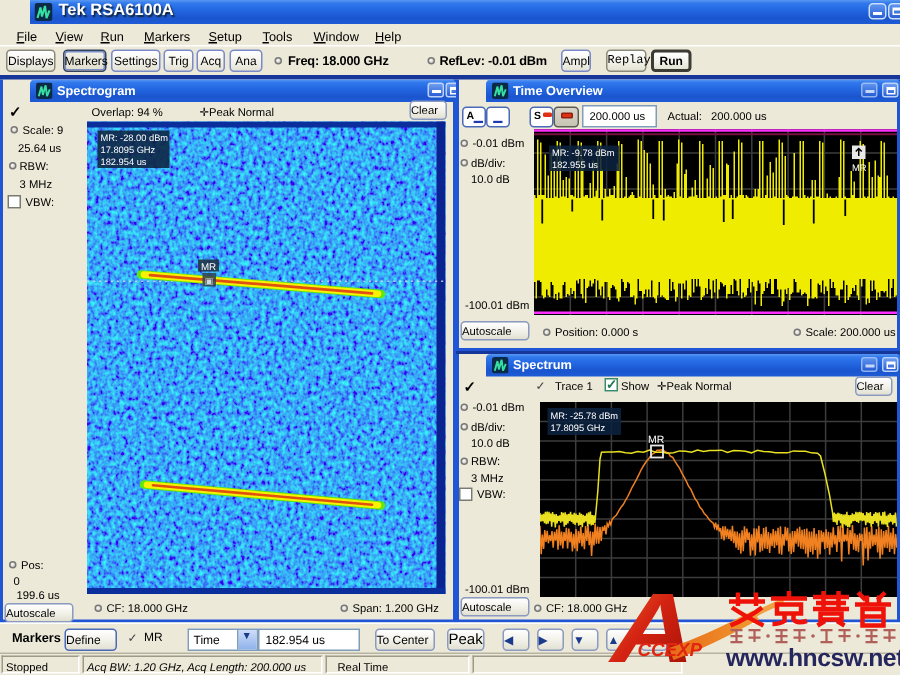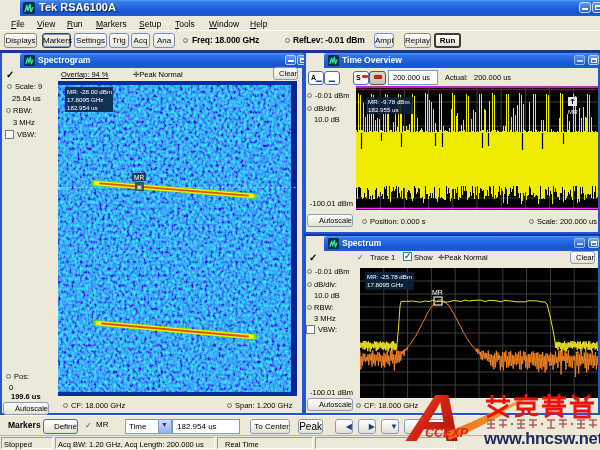--- a/index.html
+++ b/index.html
@@ -5,21 +5,21 @@
 body{font-family:"Liberation Sans",sans-serif;position:relative;background:#ECE9D8;}
 .abs{position:absolute;}
 .cap{background:linear-gradient(180deg,#5898F2 0%,#3078EC 14%,#2265E0 45%,#1A55CE 75%,#1E5BD4 100%);margin-left:20px;}
 .capTxt{color:#fff;font-weight:bold;text-shadow:1px 1px 1px #123;}
 .wbtn{position:absolute;width:12px;height:11px;border:1px solid #cfe0fa;border-radius:3px;background:linear-gradient(180deg,#5f95ee,#2a5fd4);}
 .wbtn.close{background:linear-gradient(180deg,#ee9071,#ca3c12);}
 .gmin{position:absolute;left:2px;bottom:2px;width:6px;height:2px;background:#fff;}
 .gmax{position:absolute;left:2px;top:2px;width:6px;height:5px;border:1px solid #fff;border-top-width:2px;}
 .gx{position:absolute;left:0;top:0;right:0;bottom:0;color:#fff;font-size:8px;line-height:10px;text-align:center;font-weight:bold;}
 .tbtn{position:absolute;height:15px;line-height:14px;border:1px solid #7a8ac8;border-radius:3px;background:linear-gradient(180deg,#ffffff,#f2f1e8 60%,#e3e1d2);font-size:8px;text-align:center;color:#000;}
-.sbtn{position:absolute;border:1px solid #8a9ac0;border-radius:3px;background:linear-gradient(180deg,#ffffff,#f0efe6 60%,#e2e0d1);font-size:7.5px;text-align:right;color:#000;}
+.sbtn{position:absolute;border:1px solid #8a9ac0;border-radius:3px;background:linear-gradient(180deg,#ffffff,#f0efe6 60%,#e2e0d1);font-size:7.5px;text-align:left;color:#000;}
 .lbl{position:absolute;font-size:7.5px;color:#000;white-space:nowrap;}
 .dot{position:absolute;width:5px;height:5px;border-radius:50%;border:1px solid #777;background:radial-gradient(circle at 40% 40%,#fff,#b9b5a5);}
 .cb{position:absolute;width:9px;height:9px;background:#fff;border:1px solid #7a7a6e;}
 .panel{position:absolute;border:2px solid #2056D6;border-top:none;background:#ECE9D8;}
 .ptitle{position:absolute;left:-2px;right:-2px;height:15px;border-radius:3px 3px 0 0;}
 .ptxt{position:absolute;top:2px;color:#fff;font-weight:bold;font-size:8.5px;}
 .pbtn{position:absolute;width:11px;height:10px;border:1px solid #bcd2f8;border-radius:2px;background:linear-gradient(180deg,#6f9ef0,#2a5fd4);top:2px;}
 .pbtn.close{background:linear-gradient(180deg,#ee9071,#ca3c12);}
 </style></head>
 <body>
@@ -57,21 +57,21 @@
   <div class="tbtn" style="left:42px;top:2px;width:29px;border:1px solid #35435e;box-shadow:0 0 0 1px #7a90c8 inset;background:linear-gradient(180deg,#f4f3ea,#e0ddcc);">Markers</div>
   <div class="tbtn" style="left:74px;top:2px;width:33px;">Settings</div>
   <div class="tbtn" style="left:109px;top:2px;width:20px;">Trig</div>
   <div class="tbtn" style="left:131px;top:2px;width:19px;">Acq</div>
   <div class="tbtn" style="left:153px;top:2px;width:22px;">Ana</div>
   <div class="dot" style="left:183px;top:7px;"></div>
   <div class="abs" style="left:192px;top:4px;font-size:8.5px;font-weight:bold;letter-spacing:-0.12px;">Freq: 18.000 GHz</div>
   <div class="dot" style="left:285px;top:7px;"></div>
   <div class="abs" style="left:293px;top:4px;font-size:8.5px;font-weight:bold;letter-spacing:-0.15px;">RefLev: -0.01 dBm</div>
   <div class="tbtn" style="left:374px;top:2px;width:20px;">Ampl</div>
-  <div class="tbtn" style="left:404px;top:2px;width:27px;border-color:#8a8a7a;">Replay</div>
+  <div class="tbtn" style="left:404px;top:2px;width:27px;border-color:#8a8a7a;font-family:Liberation Mono, monospace;">Replay</div>
   <div class="tbtn" style="left:434px;top:2px;width:27px;font-weight:bold;border:2px solid #3c3c34;line-height:12px;">Run</div>
 </div>
 
 <div class="abs" style="left:0;top:50px;width:600px;height:365px;background:#16369A;"></div>
 
 <div class="panel" style="left:0;top:53px;width:304px;height:362px;">
   <div class="ptitle cap">
     <svg class="abs" style="left:4px;top:2px" width="11" height="11" viewBox="0 0 12 12">
       <rect width="12" height="12" rx="2" fill="#0b2a48"></rect>
       <path d="M2 10 L4 3 L5 9 L7 2 L8 10 L10 5" stroke="#35e0a0" stroke-width="1.4" fill="none"></path>
@@ -82,36 +82,36 @@
       </div>
     <div class="pbtn" style="left:277px;">
         <span class="gmax"></span>
       </div>
     <div class="pbtn close" style="left:289px;">
         <span class="gx" style="line-height:9px;">✕</span>
       </div>
   </div>
 
   <div class="abs" style="left:4px;top:16px;font-size:10px;font-weight:bold;">✓</div>
-  <div class="lbl" style="left:59px;top:17px;text-decoration:underline;">Overlap: 94 %</div>
+  <div class="lbl" style="left:59px;top:17px;">Overlap: 94 %</div>
   <div class="lbl" style="left:131px;top:17px;">✛Peak Normal</div>
   <div class="sbtn" style="left:271px;top:14px;width:25px;height:13px;line-height:11px;">Clear</div>
 
   <div class="dot" style="left:5px;top:31px;"></div>
   <div class="lbl" style="left:13px;top:29px;">Scale: 9</div>
   <div class="lbl" style="left:10px;top:41px;">25.64 us</div>
   <div class="dot" style="left:4px;top:55px;"></div>
   <div class="lbl" style="left:11px;top:53px;">RBW:</div>
   <div class="lbl" style="left:11px;top:65px;">3 MHz</div>
   <div class="cb" style="left:3px;top:77px;"></div>
   <div class="lbl" style="left:15px;top:77px;">VBW:</div>
   <div class="dot" style="left:4px;top:321px;"></div>
   <div class="lbl" style="left:12px;top:319px;">Pos:</div>
   <div class="lbl" style="left:7px;top:330px;">0</div>
-  <div class="lbl" style="left:9px;top:339px;font-weight:bold;">199.6 us</div>
+  <div class="lbl" style="left:9px;top:339px;">199.6 us</div>
   <div class="sbtn" style="left:1px;top:349px;width:46px;height:13px;line-height:11px;">Autoscale</div>
 
   <div class="dot" style="left:61px;top:350px;"></div>
   <div class="lbl" style="left:69px;top:348px;">CF: 18.000 GHz</div>
   <div class="dot" style="left:225px;top:350px;"></div>
   <div class="lbl" style="left:233px;top:348px;">Span: 1.200 GHz</div>
 
   <svg class="abs" style="left:56px;top:28px;" width="239" height="315" viewBox="0 0 239 315">
     <defs>
       <filter id="nz" x="0" y="0" width="100%" height="100%">
@@ -327,21 +327,21 @@
   <div class="sbtn" style="left:404px;top:3px;width:18px;height:15px;line-height:14px;font-size:8px;color:#1a3a8c;">▲</div>
   <div class="sbtn" style="left:427px;top:3px;width:18px;height:15px;line-height:14px;font-size:8px;color:#1a3a8c;">▶</div>
 </div>
 
 <div class="abs" style="left:0;top:435px;width:600px;height:31px;background:#ECE9D8;border-top:1px solid #b8b4a2;">
   <div class="abs" style="left:1px;top:1px;width:52px;height:12px;border:1px solid;border-color:#9d9a88 #fff #fff #9d9a88;"></div>
   <div class="abs" style="left:55px;top:1px;width:160px;height:12px;border:1px solid;border-color:#9d9a88 #fff #fff #9d9a88;"></div>
   <div class="abs" style="left:217px;top:1px;width:96px;height:12px;border:1px solid;border-color:#9d9a88 #fff #fff #9d9a88;"></div>
   <div class="abs" style="left:315px;top:1px;width:140px;height:12px;border:1px solid;border-color:#9d9a88 #fff #fff #9d9a88;"></div>
   <div class="lbl" style="left:4px;top:4px;">Stopped</div>
-  <div class="lbl" style="left:58px;top:4px;">Acq BW: 1.20 GHz, Acq Length: 200.000 us</div>
+  <div class="lbl" style="left:58px;top:4px;font-style:italic;">Acq BW: 1.20 GHz, Acq Length: 200.000 us</div>
   <div class="lbl" style="left:225px;top:4px;">Real Time</div>
   <div class="lbl" style="left:321px;top:4px;margin-top:13px;">Scope sample rate 50.000 GHz</div>
 </div>
 
 <svg class="abs" style="left:0;top:0;pointer-events:none;" width="600" height="450" viewBox="0 0 600 450">
   <defs>
     <linearGradient id="ag" x1="0" y1="0" x2="1" y2="1">
       <stop offset="0" stop-color="#f07030"></stop>
         <stop offset="0.45" stop-color="#d42312"></stop>
         <stop offset="1" stop-color="#9c0f06"></stop>

